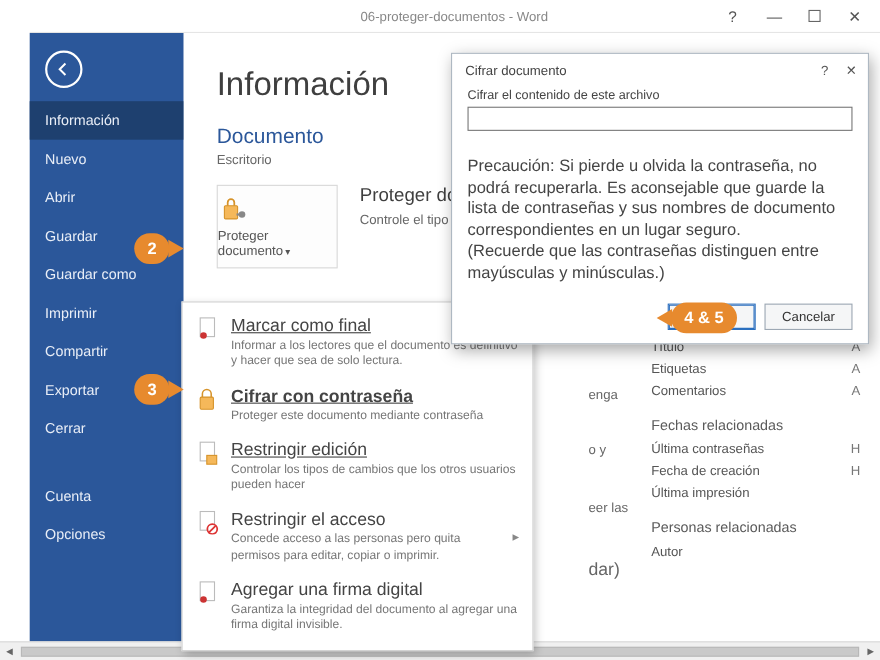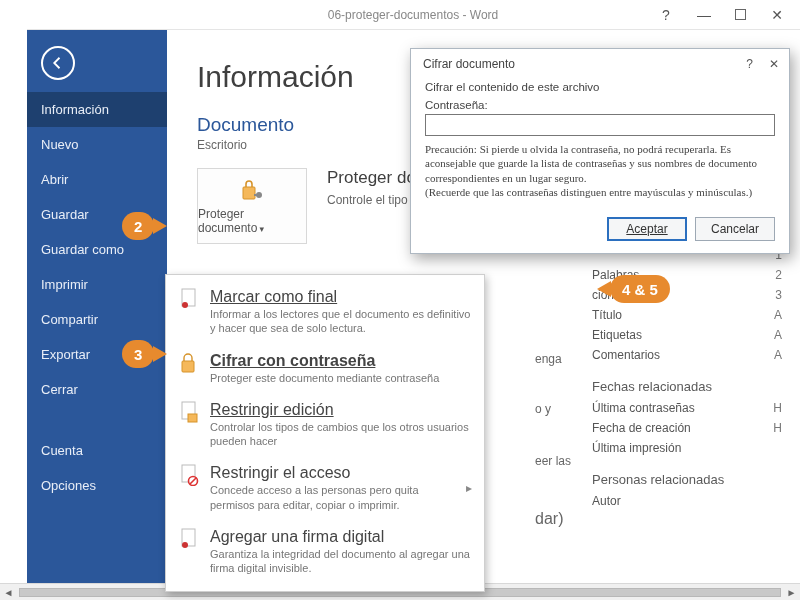--- a/index.html
+++ b/index.html
@@ -15,21 +15,21 @@
   .back-circle { width: 34px; height: 34px; border: 2px solid #fff; border-radius: 50%; display: flex; align-items: center; justify-content: center; margin: 6px 0 12px 14px; cursor: pointer; }
   .back-circle svg { stroke: #fff; }
   .side-item { padding: 10px 14px; font-size: 13px; cursor: pointer; color: #e9eef7; }
   .side-item.active { background: #1e406f; }
   .side-gap { height: 26px; }
   .content { flex: 1; background: #fff; padding: 30px 30px 0 30px; position: relative; overflow: hidden; }
   h1.pagetitle { font-size: 30px; font-weight: 300; color: #3f3f3f; margin-bottom: 20px; }
   .section-head { color: #2b579a; font-size: 19px; font-weight: 400; margin-bottom: 2px; }
   .section-sub { color: #666; font-size: 12px; margin-bottom: 16px; }
   .protect-row { display: flex; gap: 20px; align-items: flex-start; margin-bottom: 12px; }
-  .protect-btn { width: 110px; height: 76px; border: 1px solid #d8d8d8; background: #fdfdfd; display: flex; flex-direction: column; align-items: center; justify-content: center; gap: 4px; cursor: pointer; font-size: 12px; color: #555; position: relative; }
+  .protect-btn { width: 110px; height: 76px; border: 1px solid #d8d8d8; background: #fdfdfd; display: flex; flex-direction: column; justify-content: center; gap: 4px; cursor: pointer; font-size: 12px; color: #555; position: relative; }
   .protect-btn .lock-icon svg { display:block; }
   .protect-desc { flex: 1; }
   .protect-title { font-size: 17px; color: #3f3f3f; margin-bottom: 4px; font-weight: 400; }
   .protect-text { color: #666; font-size: 12px; line-height: 1.35; }
   .caret-down { font-size: 9px; margin-left: 2px; }
 
   .dropdown { position: absolute; left: 165px; top: 274px; width: 320px; background: #fff; border: 1px solid #cfcfcf; box-shadow: 2px 3px 8px rgba(0,0,0,.25); z-index: 10; padding: 6px 0; }
   .dd-item { display: flex; gap: 10px; padding: 7px 12px 9px 12px; font-size: 12px; color: #555; cursor:pointer; }
   .dd-icon { width: 22px; flex:0 0 22px; display:flex; justify-content:center; }
   .dd-title { color:#444; font-size:16px; }
@@ -43,21 +43,21 @@
   .rightcol .hdr { color:#5a5a5a; font-size:13px; margin-top:14px; margin-bottom:4px; }
   .rightcol .val { color:#777; }
 
   .dialog { position:absolute; left:410px; top:48px; width:380px; background:#fff; border:1px solid #aeb8c2; box-shadow:3px 5px 14px rgba(0,0,0,.35); z-index:30; }
   .dlg-title { display:flex; align-items:center; justify-content:space-between; padding:8px 10px 6px 12px; font-size:12px; color:#444; }
   .dlg-title .dlg-actions { display:flex; gap:16px; color:#555; }
   .dlg-body { padding:4px 14px 8px 14px; font-size:11.5px; color:#444; }
   .dlg-label { margin-bottom:4px; }
   .dlg-field label { display:block; margin:6px 0 3px 0; }
   .dlg-input { width:100%; height:22px; border:1px solid #777; padding:2px 4px; font-size:12px; }
-  .dlg-warn { margin-top:6px; font-size:11px; color:#444; line-height:1.3;font-family:Liberation Serif, serif; }
+  .dlg-warn { margin-top:22px; font-size:15px; color:#444; line-height:1.3; }
   .dlg-buttons { display:flex; justify-content:flex-end; gap:8px; padding:10px 14px 12px 0; }
   .dlg-btn { min-width:80px; height:24px; border:1px solid #9da8b4; background:#f5f6f7; font-size:12px; color:#333; cursor:pointer; }
   .dlg-btn.primary { border:1px solid #2b6fbf; box-shadow:0 0 0 1px #2b6fbf inset;text-decoration:underline; }
 
   .callout { position:absolute; z-index:40; display:flex; align-items:center; }
   .callout .bubble { background:#e78a2e; color:#fff; font-weight:600; border-radius:14px; height:28px; display:flex; align-items:center; padding:0 12px; font-size:15px; }
   .callout .tip { width:0;height:0; border-top:8px solid transparent; border-bottom:8px solid transparent; border-left:14px solid #e78a2e; margin-left:-1px; }
   .callout.lefttip .tip { border-left:none; border-right:14px solid #e78a2e; order:-1; margin-right:-1px; margin-left:0;}
   .scroll-h { position:absolute; left:0; right:0; bottom:0; height:17px; background:#f0f0f0; border-top:1px solid #d8d8d8; display:flex; align-items:center; }
   .scroll-h .arrow { width:17px; text-align:center; color:#666; font-size:10px;}
@@ -246,21 +246,20 @@
     <div class="dlg-title">
       <span>Cifrar documento</span>
       <span class="dlg-actions">
         <span>?</span>
         <span>✕</span>
       </span>
     </div>
     <div class="dlg-body">
       <div class="dlg-label">Cifrar el contenido de este archivo</div>
       <div class="dlg-field">
-        <label>Contraseña:</label>
         <input type="password" class="dlg-input" style="">
       </div>
       <div class="dlg-warn" style="white-space:pre-line">Precaución: Si pierde u olvida la contraseña, no podrá recuperarla. Es aconsejable que guarde la lista de contraseñas y sus nombres de documento correspondientes en un lugar seguro.
 (Recuerde que las contraseñas distinguen entre mayúsculas y minúsculas.)</div>
     </div>
     <div class="dlg-buttons">
       <button class="dlg-btn primary">Aceptar</button>
       <button class="dlg-btn">Cancelar</button>
     </div>
   </div>

